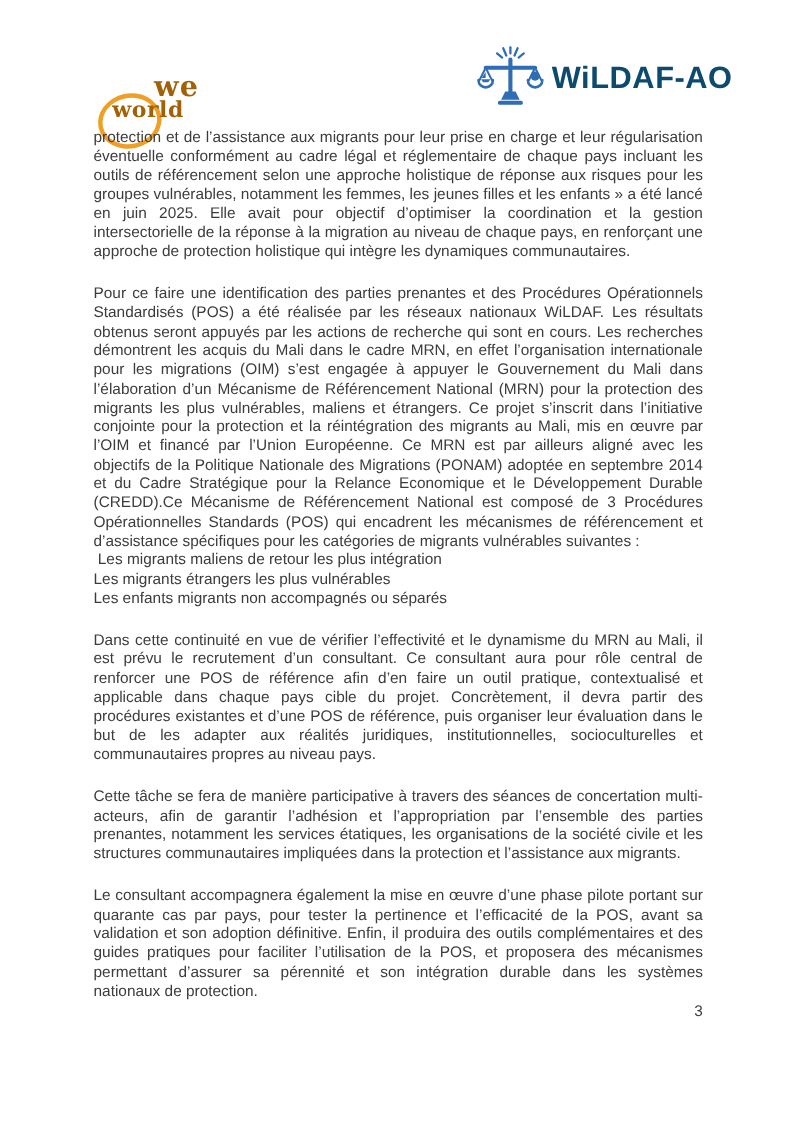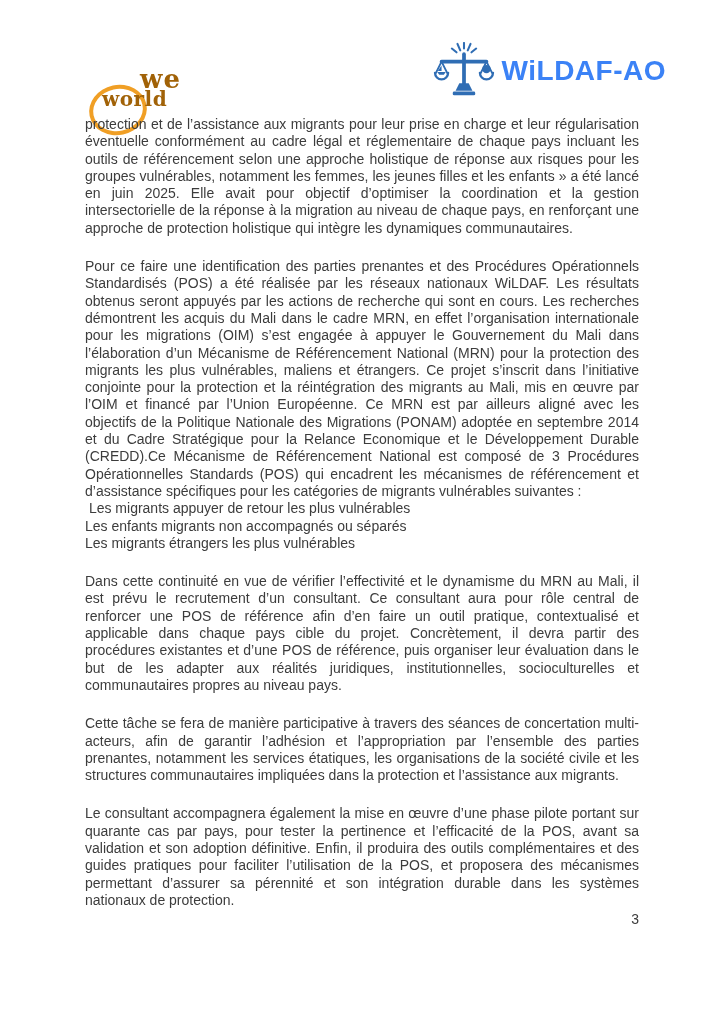--- a/index.html
+++ b/index.html
@@ -60,21 +60,21 @@
 
   .wildaf {
     display: flex;
     align-items: center;
     gap: 7px;
     margin-top: 4px;
   }
   .wildaf-name {
     font-size: 28px;
     font-weight: bold;
-    color: #3b82f6;
+    color: #0c4a6e;
     letter-spacing: 0.5px;
   }
 
   
   .content {
     position: absolute;
     left: 85px;
     top: 116px;
     width: 554px;
     font-size: 14px;
@@ -143,23 +143,23 @@
     </div>
 
   </header>
 
   <main class="content">
     <p class="para">protection et de l’assistance aux migrants pour leur prise en charge et leur régularisation éventuelle conformément au cadre légal et réglementaire de chaque pays incluant les outils de référencement selon une approche holistique de réponse aux risques pour les groupes vulnérables, notamment les femmes, les jeunes filles et les enfants » a été lancé en juin 2025. Elle avait pour objectif d’optimiser la coordination et la gestion intersectorielle de la réponse à la migration au niveau de chaque pays, en renforçant une approche de protection holistique qui intègre les dynamiques communautaires.</p>
 
     <p class="para no-gap">Pour ce faire une identification des parties prenantes et des Procédures Opérationnels Standardisés (POS) a été réalisée par les réseaux nationaux WiLDAF. Les résultats obtenus seront appuyés par les actions de recherche qui sont en cours. Les recherches démontrent les acquis du Mali dans le cadre MRN, en effet l’organisation internationale pour les migrations (OIM) s’est engagée à appuyer le Gouvernement du Mali dans l’élaboration d’un Mécanisme de Référencement National (MRN) pour la protection des migrants les plus vulnérables, maliens et étrangers. Ce projet s’inscrit dans l’initiative conjointe pour la protection et la réintégration des migrants au Mali, mis en œuvre par l’OIM et financé par l’Union Européenne. Ce MRN est par ailleurs aligné avec les objectifs de la Politique Nationale des Migrations (PONAM) adoptée en septembre 2014 et du Cadre Stratégique pour la Relance Economique et le Développement Durable (CREDD).Ce Mécanisme de Référencement National est composé de 3 Procédures Opérationnelles Standards (POS) qui encadrent les mécanismes de référencement et d’assistance spécifiques pour les catégories de migrants vulnérables suivantes :</p>
 
     <div class="cat-list">
-      <div class="list-item"> Les migrants appuyer de retour les plus vulnérables</div>
+      <div class="list-item"> Les migrants maliens de retour les plus intégration</div>
+      <div class="list-item">Les migrants étrangers les plus vulnérables</div>
       <div class="list-item">Les enfants migrants non accompagnés ou séparés</div>
-      <div class="list-item">Les migrants étrangers les plus vulnérables</div>
     </div>
 
     <p class="para">Dans cette continuité en vue de vérifier l’effectivité et le dynamisme du MRN au Mali, il est prévu le recrutement d’un consultant. Ce consultant aura pour rôle central de renforcer une POS de référence afin d’en faire un outil pratique, contextualisé et applicable dans chaque pays cible du projet. Concrètement, il devra partir des procédures existantes et d’une POS de référence, puis organiser leur évaluation dans le but de les adapter aux réalités juridiques, institutionnelles, socioculturelles et communautaires propres au niveau pays.</p>
 
     <p class="para">Cette tâche se fera de manière participative à travers des séances de concertation multi-acteurs, afin de garantir l’adhésion et l’appropriation par l’ensemble des parties prenantes, notamment les services étatiques, les organisations de la société civile et les structures communautaires impliquées dans la protection et l’assistance aux migrants.</p>
 
     <p class="para no-gap">Le consultant accompagnera également la mise en œuvre d’une phase pilote portant sur quarante cas par pays, pour tester la pertinence et l’efficacité de la POS, avant sa validation et son adoption définitive. Enfin, il produira des outils complémentaires et des guides pratiques pour faciliter l’utilisation de la POS, et proposera des mécanismes permettant d’assurer sa pérennité et son intégration durable dans les systèmes nationaux de protection.</p>
 
     <div class="page-number">3</div>
   </main>

